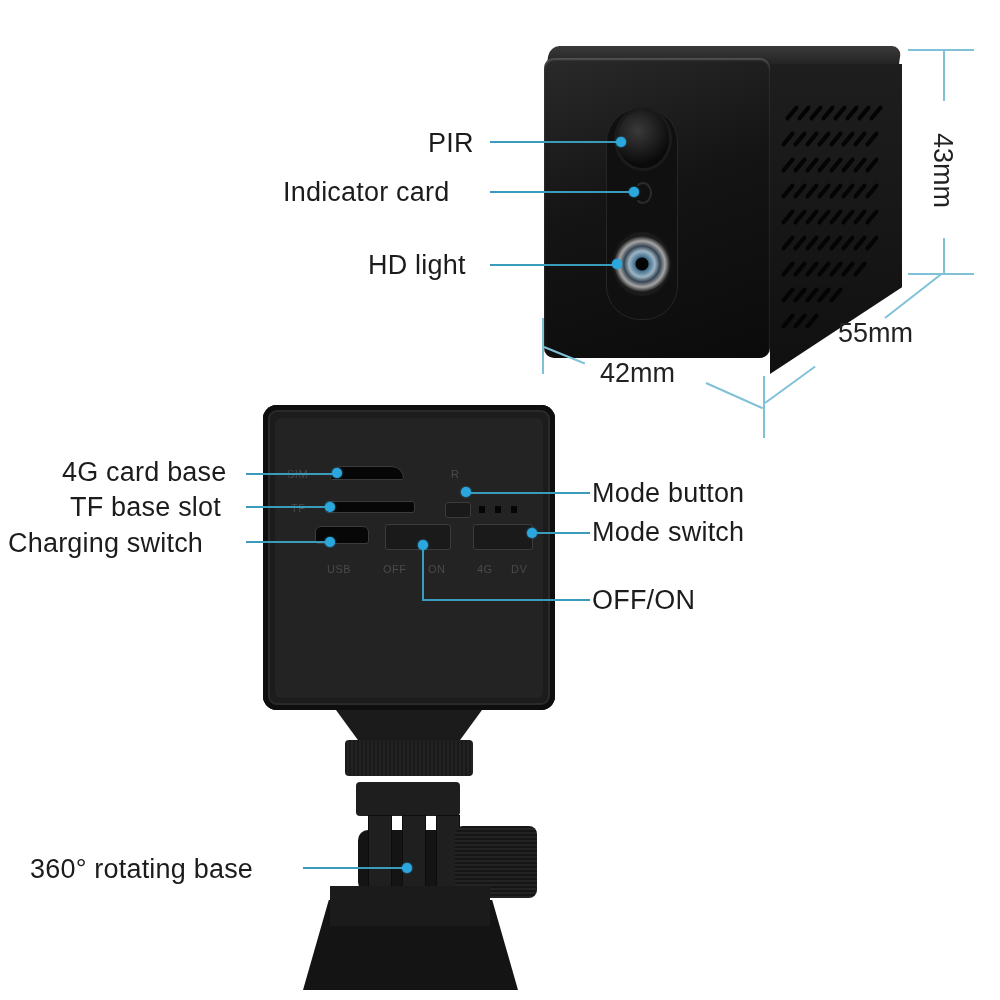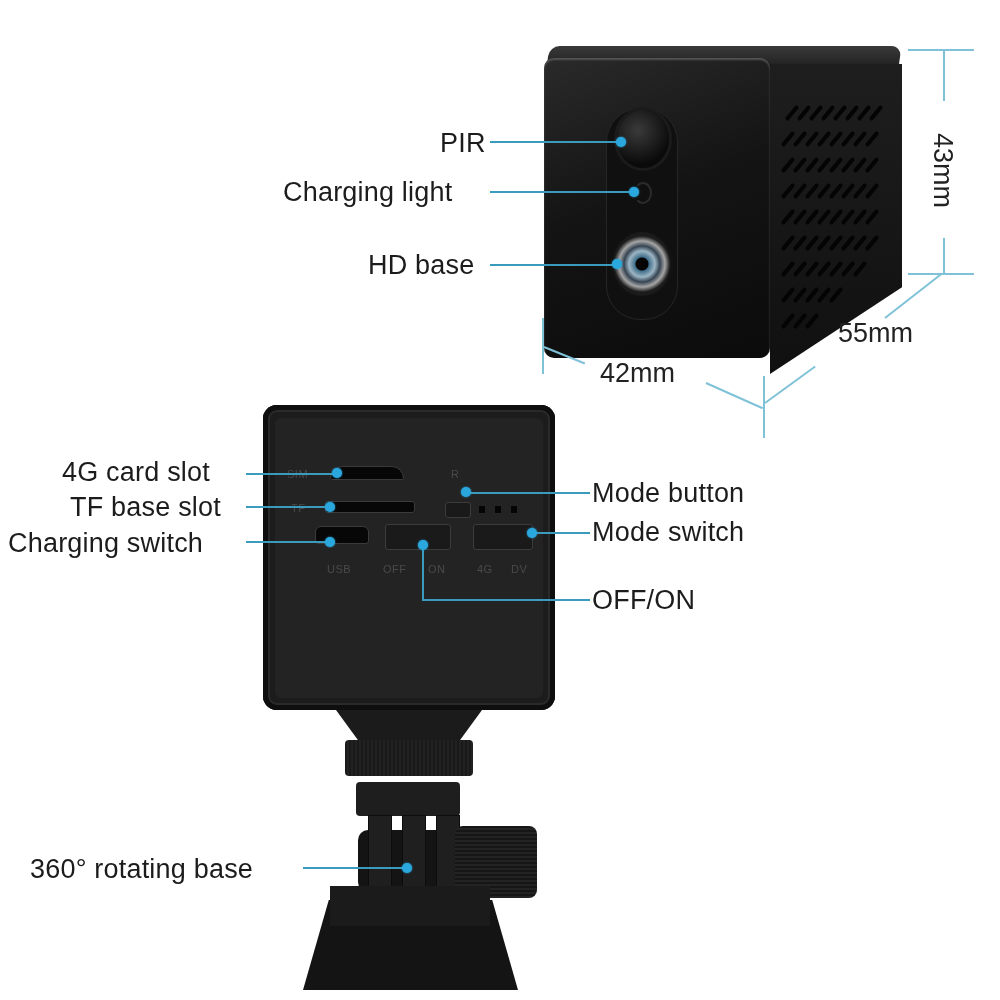--- a/index.html
+++ b/index.html
@@ -103,29 +103,29 @@
     <div class="vent" style="left:16px;top:248px"></div>
       <div class="vent" style="left:28px;top:248px"></div>
       <div class="vent" style="left:40px;top:248px"></div>
   </div>
   <div class="cube-front"></div>
   <div class="strip"></div>
   <div class="pir"></div>
   <div class="ind"></div>
   <div class="lens"></div>
 
-  <div class="label r" style="left:440px;top:127px">PIR</div>
+  <div class="label r" style="left:428px;top:127px">PIR</div>
   <div class="line" style="left:490px;top:141px;width:130px;height:2px"></div>
   <div class="dot" style="left:616px;top:137px"></div>
 
-  <div class="label r" style="left:283px;top:176px">Charging light</div>
+  <div class="label r" style="left:283px;top:176px">Indicator card</div>
   <div class="line" style="left:490px;top:191px;width:142px;height:2px"></div>
   <div class="dot" style="left:629px;top:187px"></div>
 
-  <div class="label r" style="left:368px;top:249px">HD base</div>
+  <div class="label r" style="left:368px;top:249px">HD light</div>
   <div class="line" style="left:490px;top:264px;width:126px;height:2px"></div>
   <div class="dot" style="left:612px;top:259px"></div>
 
   <div class="dimline" style="left:908px;top:49px;width:66px;height:2px"></div>
   <div class="dimline" style="left:908px;top:273px;width:66px;height:2px"></div>
   <div class="dimline" style="left:943px;top:49px;width:2px;height:52px"></div>
   <div class="dimline" style="left:943px;top:238px;width:2px;height:36px"></div>
   <div class="dimtext" style="left:905px;top:155px;transform:rotate(90deg);">43mm</div>
 
   <div class="dimline" style="left:542px;top:318px;width:2px;height:56px"></div>
@@ -171,21 +171,21 @@
   <div class="nut" style="left:345px;top:740px;width:128px;height:36px"></div>
   <div class="nut" style="left:356px;top:782px;width:104px;height:34px;background:#1e1e1e"></div>
   <div class="abs" style="left:358px;top:830px;width:120px;height:62px;background:#141414;border-radius:10px"></div>
   <div class="arm" style="left:368px;top:815px;width:22px;height:100px"></div>
   <div class="arm" style="left:402px;top:815px;width:22px;height:100px"></div>
   <div class="arm" style="left:436px;top:815px;width:22px;height:100px"></div>
   <div class="knob"></div>
   <div class="basePlate"></div>
   <div class="baseTop"></div>
 
-  <div class="label r" style="left:62px;top:456px">4G card slot</div>
+  <div class="label r" style="left:62px;top:456px">4G card base</div>
   <div class="line" style="left:246px;top:473px;width:90px;height:2px"></div>
   <div class="dot" style="left:332px;top:468px"></div>
 
   <div class="label r" style="left:70px;top:491px">TF base slot</div>
   <div class="line" style="left:246px;top:506px;width:84px;height:2px"></div>
   <div class="dot" style="left:325px;top:502px"></div>
 
   <div class="label r" style="left:8px;top:527px">Charging switch</div>
   <div class="line" style="left:246px;top:541px;width:84px;height:2px"></div>
   <div class="dot" style="left:325px;top:537px"></div>

